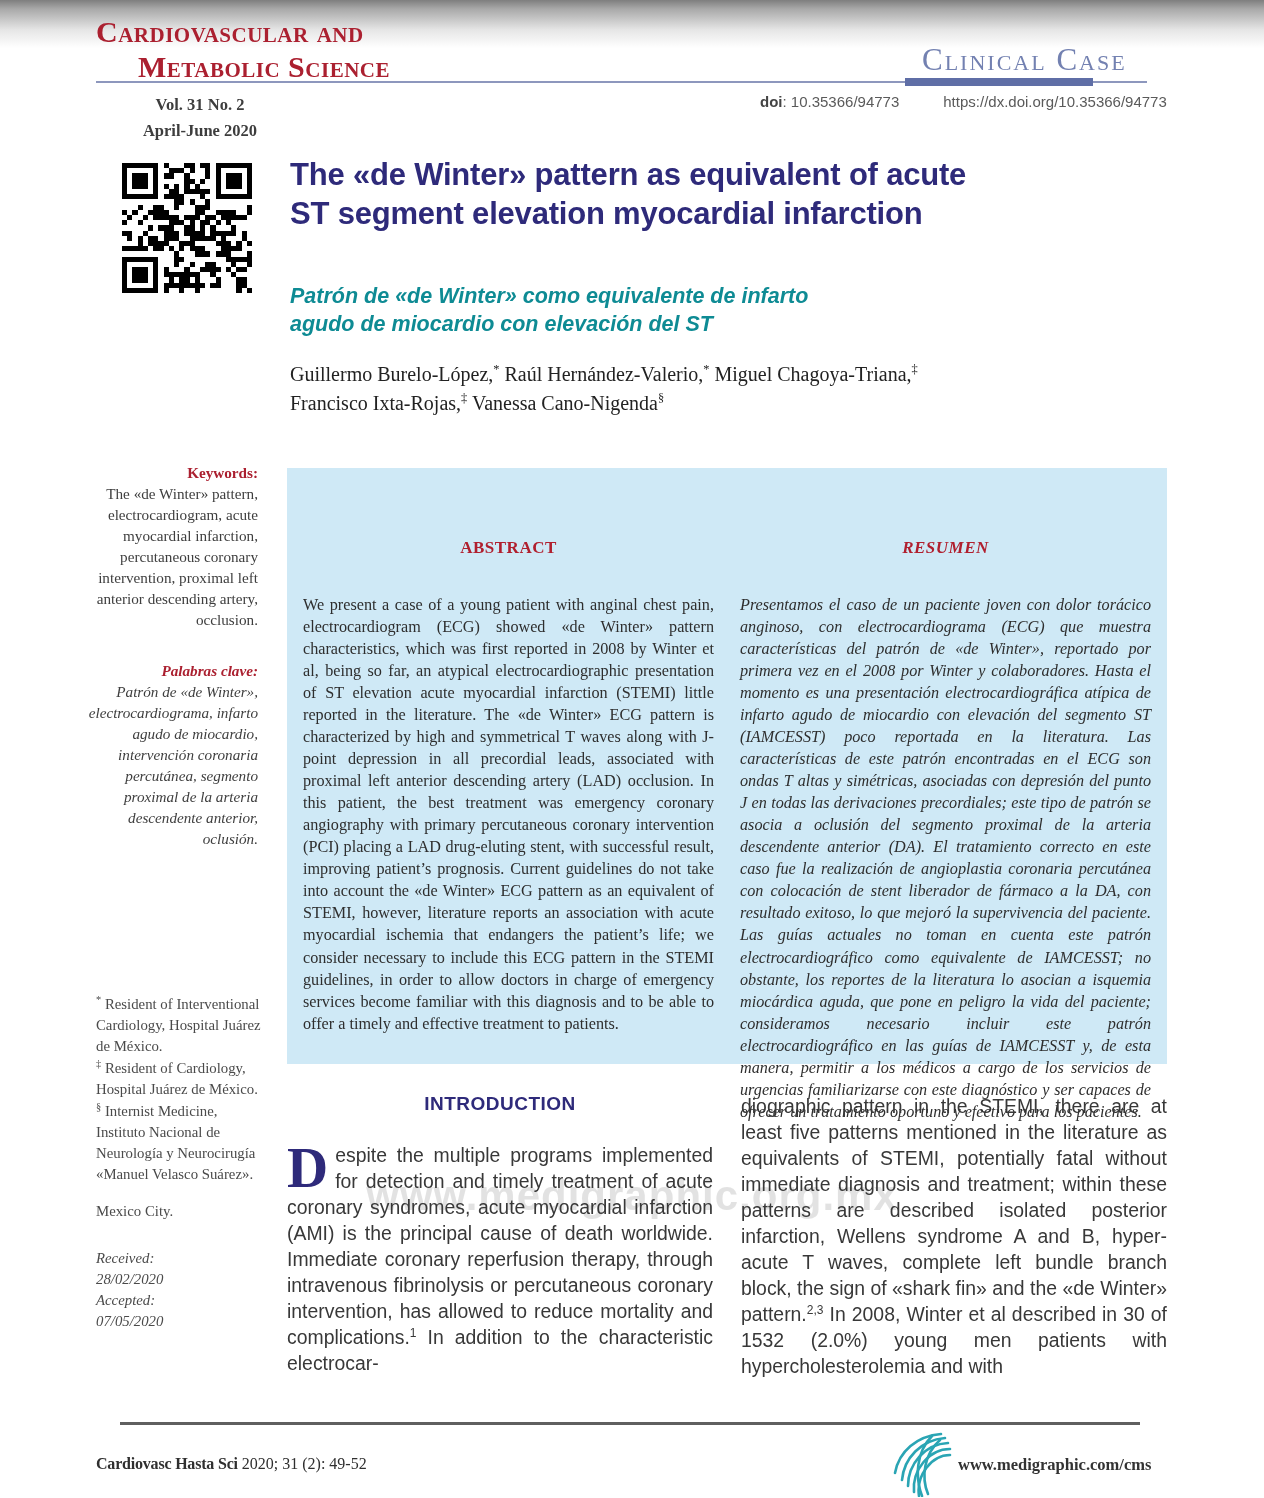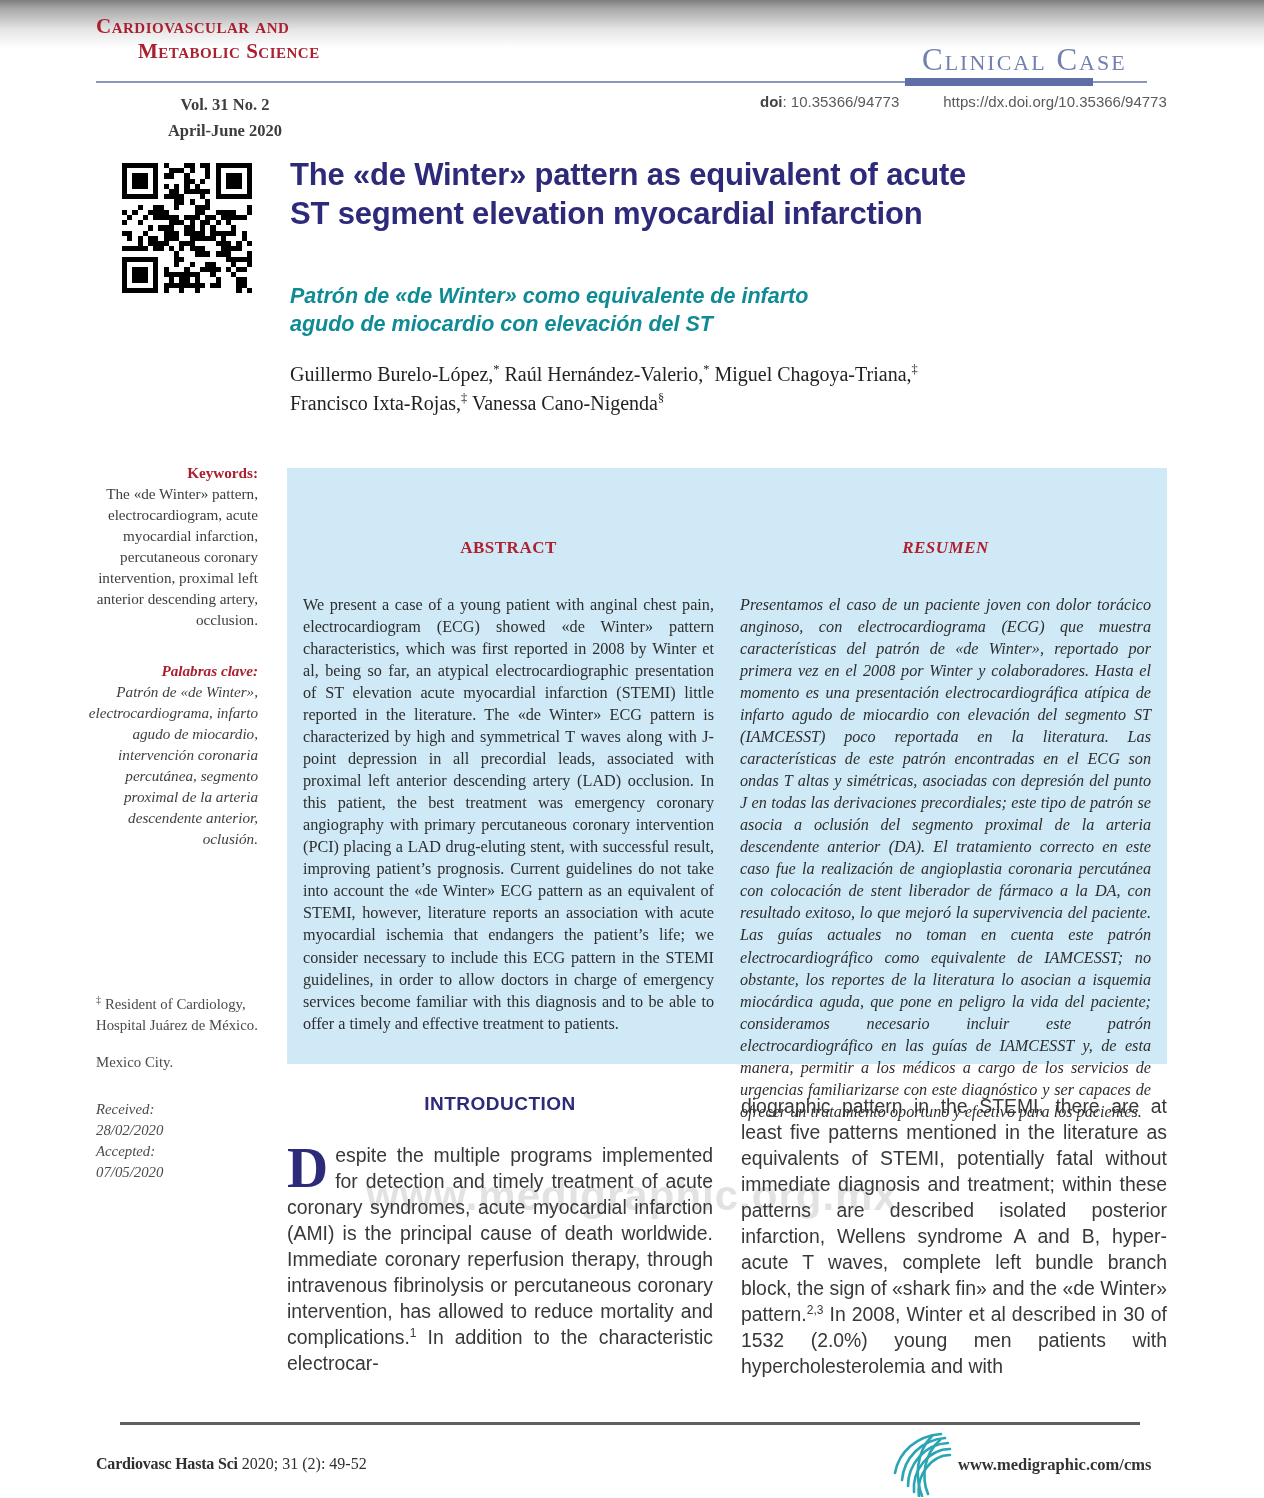--- a/index.html
+++ b/index.html
@@ -7,27 +7,27 @@
     --abstractbg:#cfe9f6; --logoteal:#2aa5b4; --watermark:#cccccc; --rule:#8d97bd;
   }
   *{margin:0;padding:0;box-sizing:border-box;}
   body{background:#fff;font-family:"Liberation Serif",serif;}
   .page{position:relative;width:1264px;height:1498px;background:#fff;overflow:hidden;}
   .top-shade{position:absolute;top:0;left:0;width:100%;height:48px;
     background:linear-gradient(180deg,#7e7e7e 0px,#a9a9a9 9px,#e6e6e6 30px,#ffffff 48px);}
   
   .journal-name{position:absolute;left:96px;top:14px;color:var(--crimson);
     font-family:"Liberation Serif",serif;font-weight:bold;font-variant:small-caps;
-    font-size:21px;line-height:1.18;letter-spacing:.5px;}
+    font-size:30px;line-height:1.18;letter-spacing:.5px;}
   .journal-name .l2{margin-left:42px;display:block;}
   .section-label{position:absolute;left:905px;top:42px;color:var(--headerblue);
     font-family:"Liberation Serif",serif;font-variant:small-caps;font-size:31px;letter-spacing:2px;margin-left:17px;}
   .rule-thin{position:absolute;left:96px;top:81px;width:1051px;height:2px;background:var(--rule);}
   .rule-thick{position:absolute;left:905px;top:78px;width:188px;height:8px;background:#5f6ea6;}
-  .vol-block{position:absolute;left:120px;top:92px;width:210px;text-align:center;
+  .vol-block{position:absolute;left:95px;top:92px;width:210px;text-align:center;
     font-weight:bold;font-size:16.5px;color:#3d3d3d;line-height:1.55;}
   .doi-row{position:absolute;left:760px;top:93px;display:flex;gap:44px;
     font-family:"Liberation Sans",sans-serif;font-size:15px;color:#5a5a5a;}
   .doi-row b{color:#444;}
   
   .qr{position:absolute;left:122px;top:163px;width:130px;height:130px;}
   
   .title-en{position:absolute;left:290px;top:155px;width:780px;white-space:pre-line;
     font-family:"Liberation Sans",sans-serif;font-weight:bold;font-size:31px;
     line-height:1.26;color:var(--navy);letter-spacing:-.2px;}
@@ -335,21 +335,23 @@
   <div class="keywords">
     <div class="kw-label">Keywords:</div>
     <div>The «de Winter» pattern, electrocardiogram, acute myocardial infarction, percutaneous coronary intervention, proximal left anterior descending artery, occlusion.</div>
     <div class="kw-es">
       <div class="kw-label it">Palabras clave:</div>
       <div>Patrón de «de Winter», electrocardiograma, infarto agudo de miocardio, intervención coronaria percutánea, segmento proximal de la arteria descendente anterior, oclusión.</div>
     </div>
   </div>
 
   <div class="affils">
+    <div><sup>*</sup><span> Resident of Interventional Cardiology, Hospital Juárez de México.</span></div>
     <div><sup>‡</sup><span> Resident of Cardiology, Hospital Juárez de México.</span></div>
+    <div><sup>§</sup><span> Internist Medicine, Instituto Nacional de Neurología y Neurocirugía «Manuel Velasco Suárez».</span></div>
     <div class="city">Mexico City.</div>
     <div class="dates">
       <div>Received:</div>
       <div>28/02/2020</div>
       <div>Accepted:</div>
       <div>07/05/2020</div>
     </div>
   </div>
 
   <div class="abstract-box">

